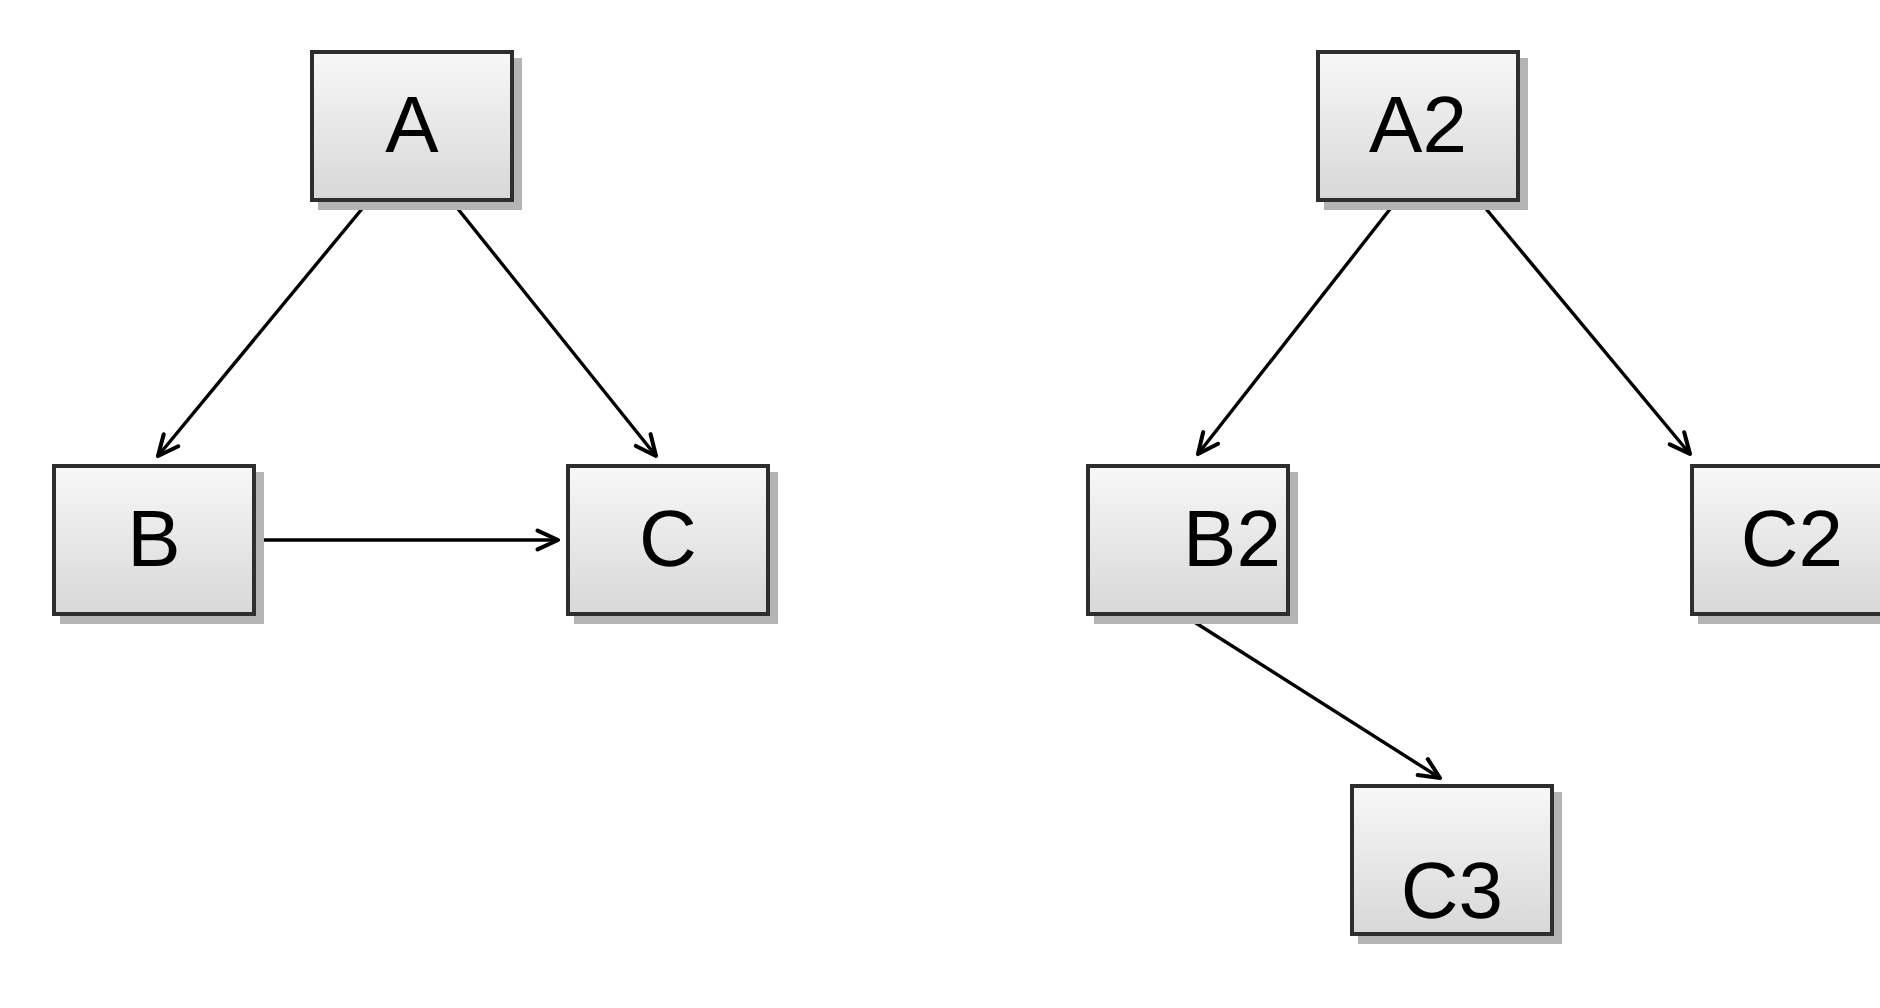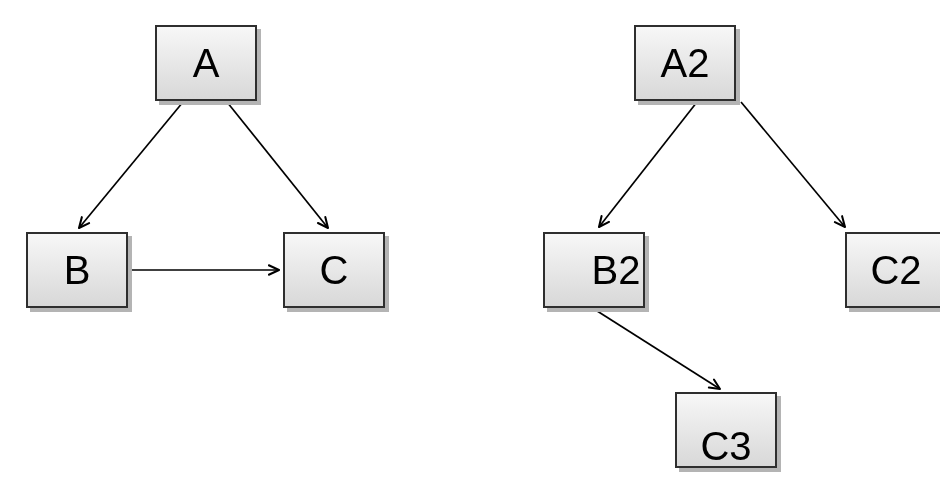--- a/index.html
+++ b/index.html
@@ -39,21 +39,21 @@
   .node-label {
     font-size: 40px;
     line-height: 1;
     color: #000000;
     user-select: none;
   }
   
   .pos-A  { left: 155px; top: 25px;  }
   .pos-B  { left: 26px;  top: 232px; }
   .pos-C  { left: 283px; top: 232px; }
-  .pos-A2 { left: 634px; top: 25px; text-align: right;  }
+  .pos-A2 { left: 658px; top: 25px; text-align: right;  }
   .pos-B2 { left: 543px; top: 232px; padding-left: 44px; }
   .pos-C2 { left: 802px; top: 232px; margin-left: 43px; }
   .pos-C3 { left: 675px; top: 392px; align-items: flex-end; }
   .edge {
     stroke: #000000;
     stroke-width: 1.7;
   }
 </style>
 </head>
 <body>

